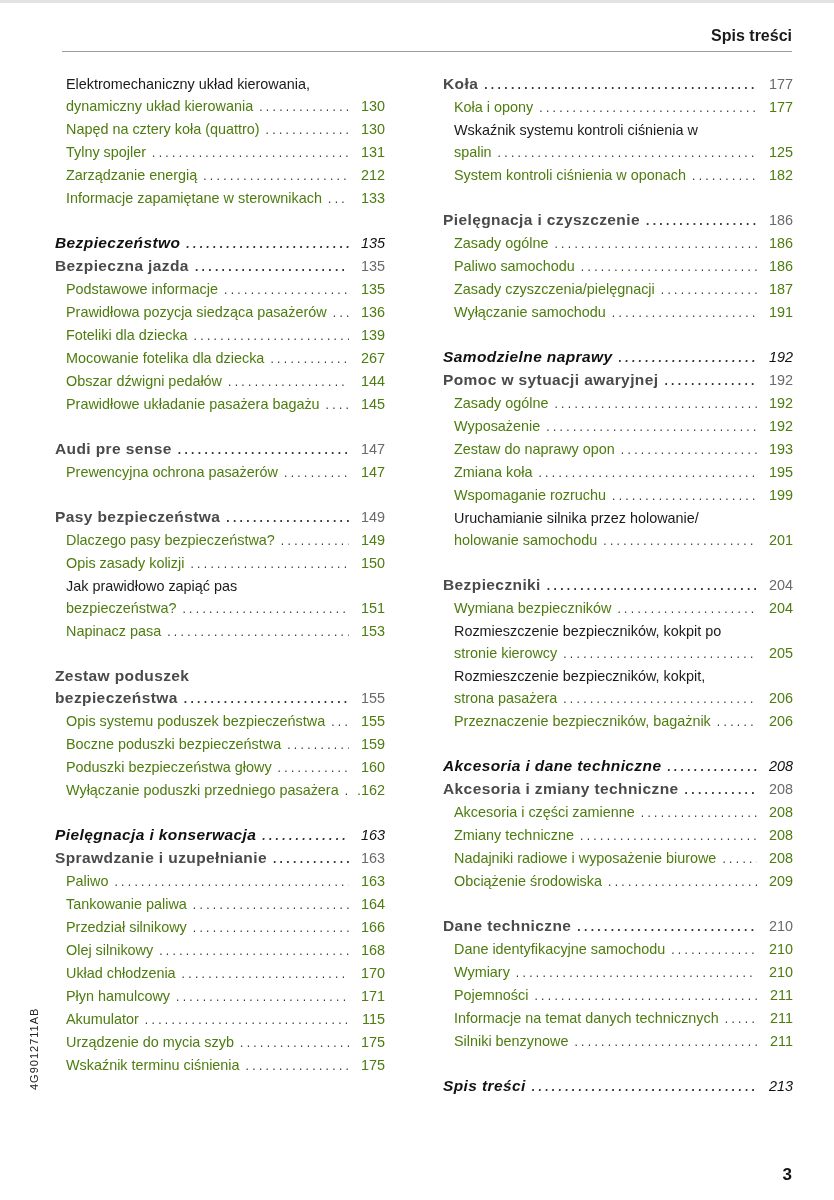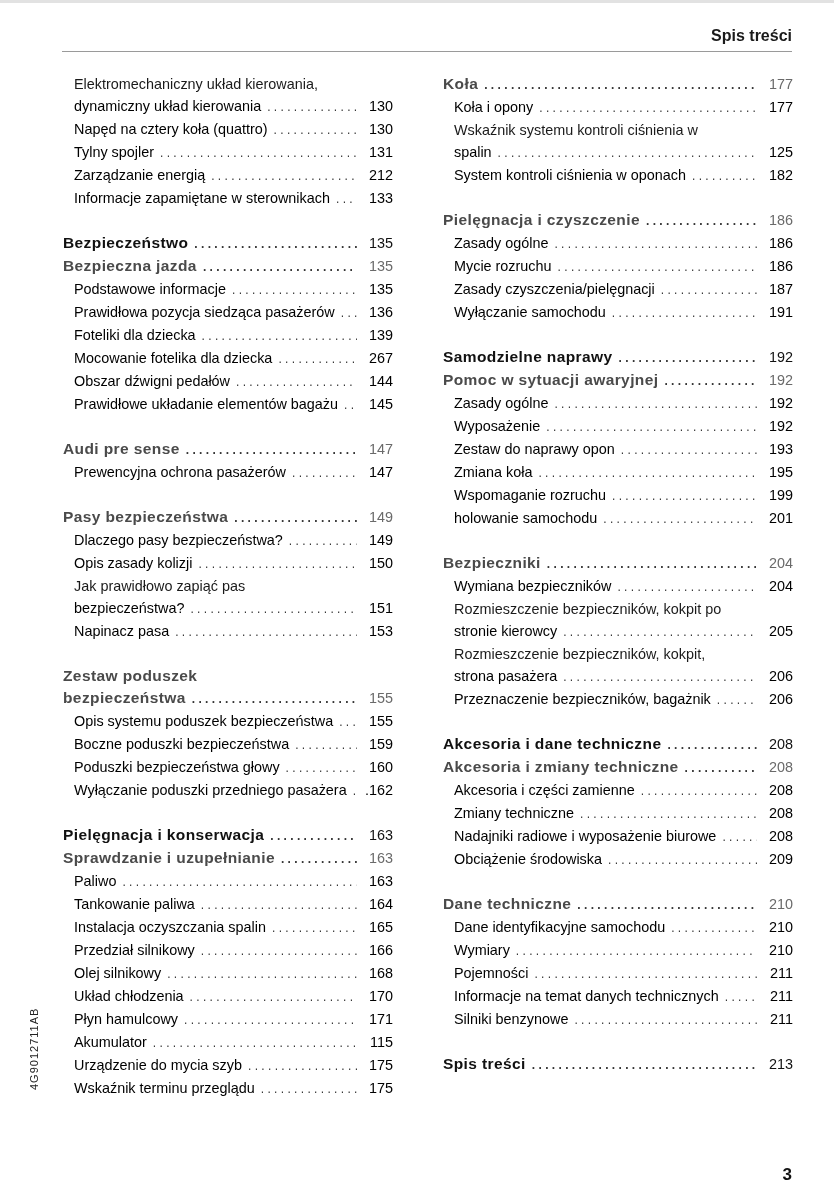--- a/index.html
+++ b/index.html
@@ -7,32 +7,32 @@
     width: 834px; height: 1200px; position: relative; overflow: hidden;
     background: #ffffff; color: #1a1a1a;
     font-family: "Liberation Sans", "DejaVu Sans", sans-serif;
   }
   .topline { position: absolute; left: 0; top: 0; width: 834px; height: 3px; background: #e2e2e2; }
   .header-title {
     position: absolute; right: 42px; top: 27px; font-size: 16px; font-weight: bold; color: #1a1a1a;
   }
   .header-rule { position: absolute; left: 62px; right: 42px; top: 51px; height: 1px; background: #9a9a9a; }
   .col { position: absolute; top: 73px; width: 330px; }
-  .col.left { left: 63px; }
+  .col.left { left: 55px; }
   .col.right { left: 443px; width: 350px; }
   .entry { display: flex; align-items: baseline; font-size: 14.4px; line-height: 22px; white-space: nowrap; }
   .entry .label { flex: 0 0 auto; }
   .entry .dots {
     flex: 1 1 auto; overflow: hidden; margin: 0 6px; color: #333; letter-spacing: 2.2px; font-size: 12px;
   }
   .entry .dots::before { content: ". . . . . . . . . . . . . . . . . . . . . . . . . . . . . . . . . . . . . . . . . . . . . . . . . . . . . . . ."; letter-spacing: 0; }
   .entry .page { flex: 0 0 auto; width: 30px; text-align: right; }
-  .entry.sub { padding-left: 11px; color: #000000; }
+  .entry.sub { padding-left: 11px; color: #4d7c0f; }
   .entry.wrapfirst { padding-left: 11px; }
-  .entry.chapter { font-weight: bold; font-size: 15.5px; letter-spacing: 0.4px; color: #111; }
+  .entry.chapter { font-weight: bold; font-size: 15.5px; letter-spacing: 0.4px; color: #111; font-style: italic; }
   .entry.section { font-weight: bold; font-size: 15.5px; letter-spacing: 0.4px; color: #4a4a4a; }
   .entry.section .page { color: #6a6a6a; font-weight: normal; font-size: 14.4px; letter-spacing: 0; }
   .entry.chapter .page { font-weight: normal; font-size: 14.4px; letter-spacing: 0; }
   .gap { height: 22px; }
   .side-code {
     position: absolute; left: 28px; top: 1090px; transform-origin: left top; transform: rotate(-90deg);
     font-size: 11px; letter-spacing: 1px; color: #222; white-space: nowrap;
   }
   .page-number { position: absolute; right: 42px; top: 1165px; font-size: 17px; font-weight: bold; color: #111; }
 </style>
@@ -102,21 +102,21 @@
       <span class="label">Mocowanie fotelika dla dziecka</span>
       <span class="dots"></span>
       <span class="page">267</span>
     </div>
     <div class="entry sub">
       <span class="label">Obszar dźwigni pedałów</span>
       <span class="dots"></span>
       <span class="page">144</span>
     </div>
     <div class="entry sub">
-      <span class="label">Prawidłowe układanie elementów bagażu</span>
+      <span class="label">Prawidłowe układanie pasażera bagażu</span>
       <span class="dots"></span>
       <span class="page">145</span>
     </div>
     <div class="gap"></div>
     <div class="entry section">
       <span class="label">Audi pre sense</span>
       <span class="dots"></span>
       <span class="page">147</span>
     </div>
     <div class="entry sub">
@@ -197,25 +197,20 @@
       <span class="label">Paliwo</span>
       <span class="dots"></span>
       <span class="page">163</span>
     </div>
     <div class="entry sub">
       <span class="label">Tankowanie paliwa</span>
       <span class="dots"></span>
       <span class="page">164</span>
     </div>
     <div class="entry sub">
-      <span class="label">Instalacja oczyszczania spalin</span>
-      <span class="dots"></span>
-      <span class="page">165</span>
-    </div>
-    <div class="entry sub">
       <span class="label">Przedział silnikowy</span>
       <span class="dots"></span>
       <span class="page">166</span>
     </div>
     <div class="entry sub">
       <span class="label">Olej silnikowy</span>
       <span class="dots"></span>
       <span class="page">168</span>
     </div>
     <div class="entry sub">
@@ -232,21 +227,21 @@
       <span class="label">Akumulator</span>
       <span class="dots"></span>
       <span class="page">115</span>
     </div>
     <div class="entry sub">
       <span class="label">Urządzenie do mycia szyb</span>
       <span class="dots"></span>
       <span class="page">175</span>
     </div>
     <div class="entry sub">
-      <span class="label">Wskaźnik terminu przeglądu</span>
+      <span class="label">Wskaźnik terminu ciśnienia</span>
       <span class="dots"></span>
       <span class="page">175</span>
     </div>
   </div>
 <div class="col right" id="col-right">
     <div class="entry section">
       <span class="label">Koła</span>
       <span class="dots"></span>
       <span class="page">177</span>
     </div>
@@ -273,21 +268,21 @@
       <span class="label">Pielęgnacja i czyszczenie</span>
       <span class="dots"></span>
       <span class="page">186</span>
     </div>
     <div class="entry sub">
       <span class="label">Zasady ogólne</span>
       <span class="dots"></span>
       <span class="page">186</span>
     </div>
     <div class="entry sub">
-      <span class="label">Mycie rozruchu</span>
+      <span class="label">Paliwo samochodu</span>
       <span class="dots"></span>
       <span class="page">186</span>
     </div>
     <div class="entry sub">
       <span class="label">Zasady czyszczenia/pielęgnacji</span>
       <span class="dots"></span>
       <span class="page">187</span>
     </div>
     <div class="entry sub">
       <span class="label">Wyłączanie samochodu</span>
@@ -322,20 +317,23 @@
     </div>
     <div class="entry sub">
       <span class="label">Zmiana koła</span>
       <span class="dots"></span>
       <span class="page">195</span>
     </div>
     <div class="entry sub">
       <span class="label">Wspomaganie rozruchu</span>
       <span class="dots"></span>
       <span class="page">199</span>
+    </div>
+    <div class="entry wrapfirst">
+      <span class="label">Uruchamianie silnika przez holowanie/</span>
     </div>
     <div class="entry sub">
       <span class="label">holowanie samochodu</span>
       <span class="dots"></span>
       <span class="page">201</span>
     </div>
     <div class="gap"></div>
     <div class="entry section">
       <span class="label">Bezpieczniki</span>
       <span class="dots"></span>

